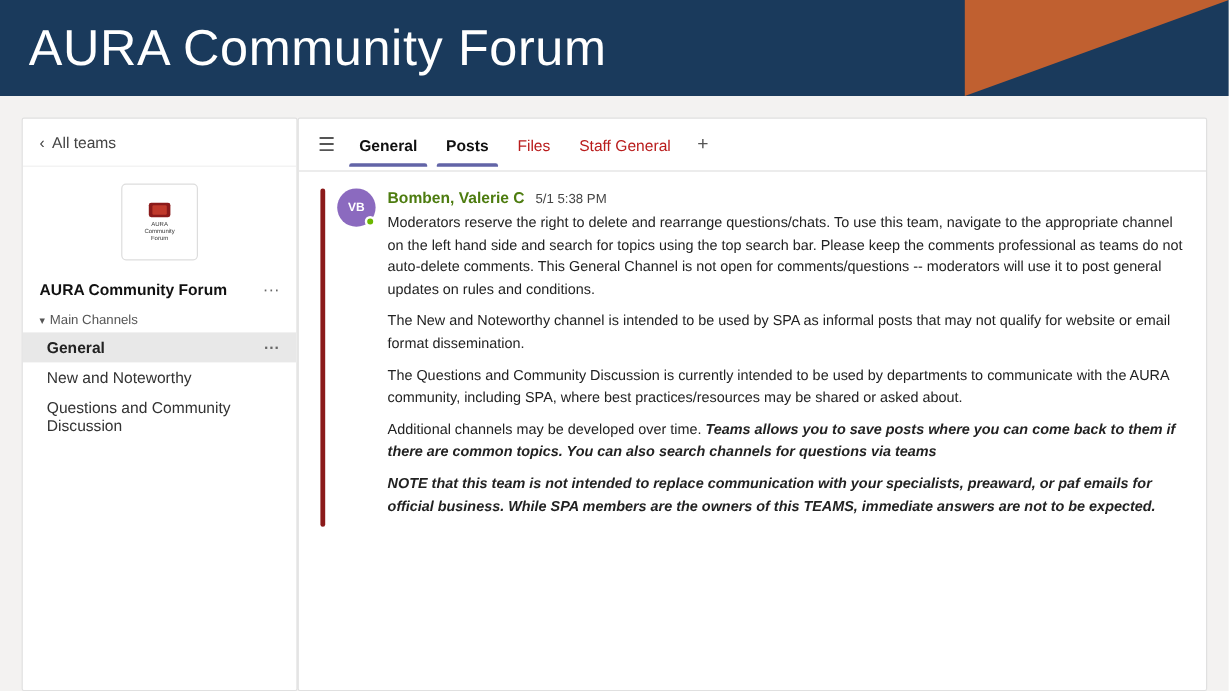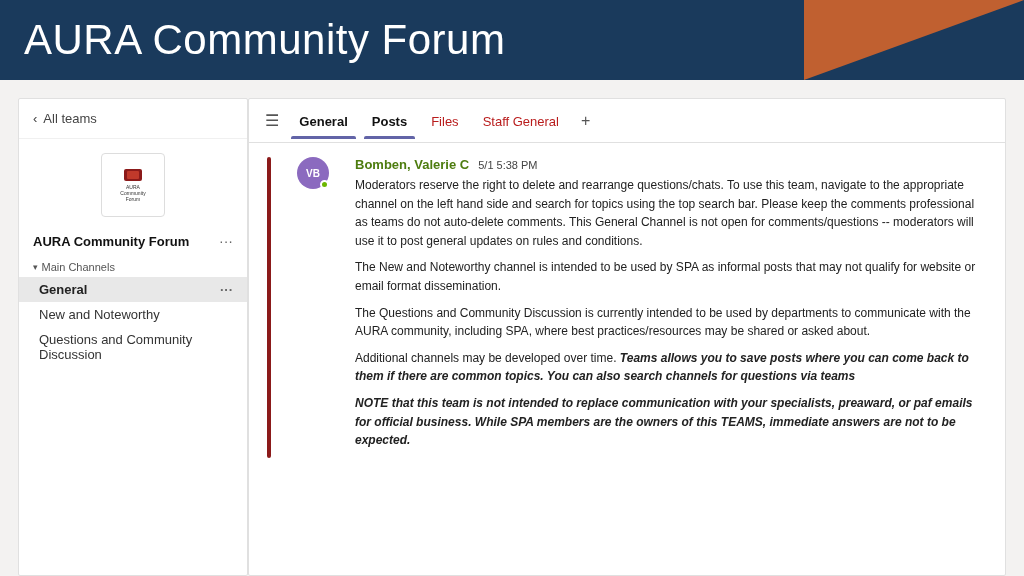--- a/index.html
+++ b/index.html
@@ -214,21 +214,21 @@
     }
 
     
     .post-area {
       flex: 1;
       overflow-y: auto;
       padding: 14px 18px;
     }
     .post-item {
       display: flex;
-      gap: 26px;
+      gap: 10px;
     }
     .avatar-circle {
       width: 32px;
       height: 32px;
       border-radius: 50%;
       background: #8b6abf;
       color: #fff;
       display: flex;
       align-items: center;
       justify-content: center;

